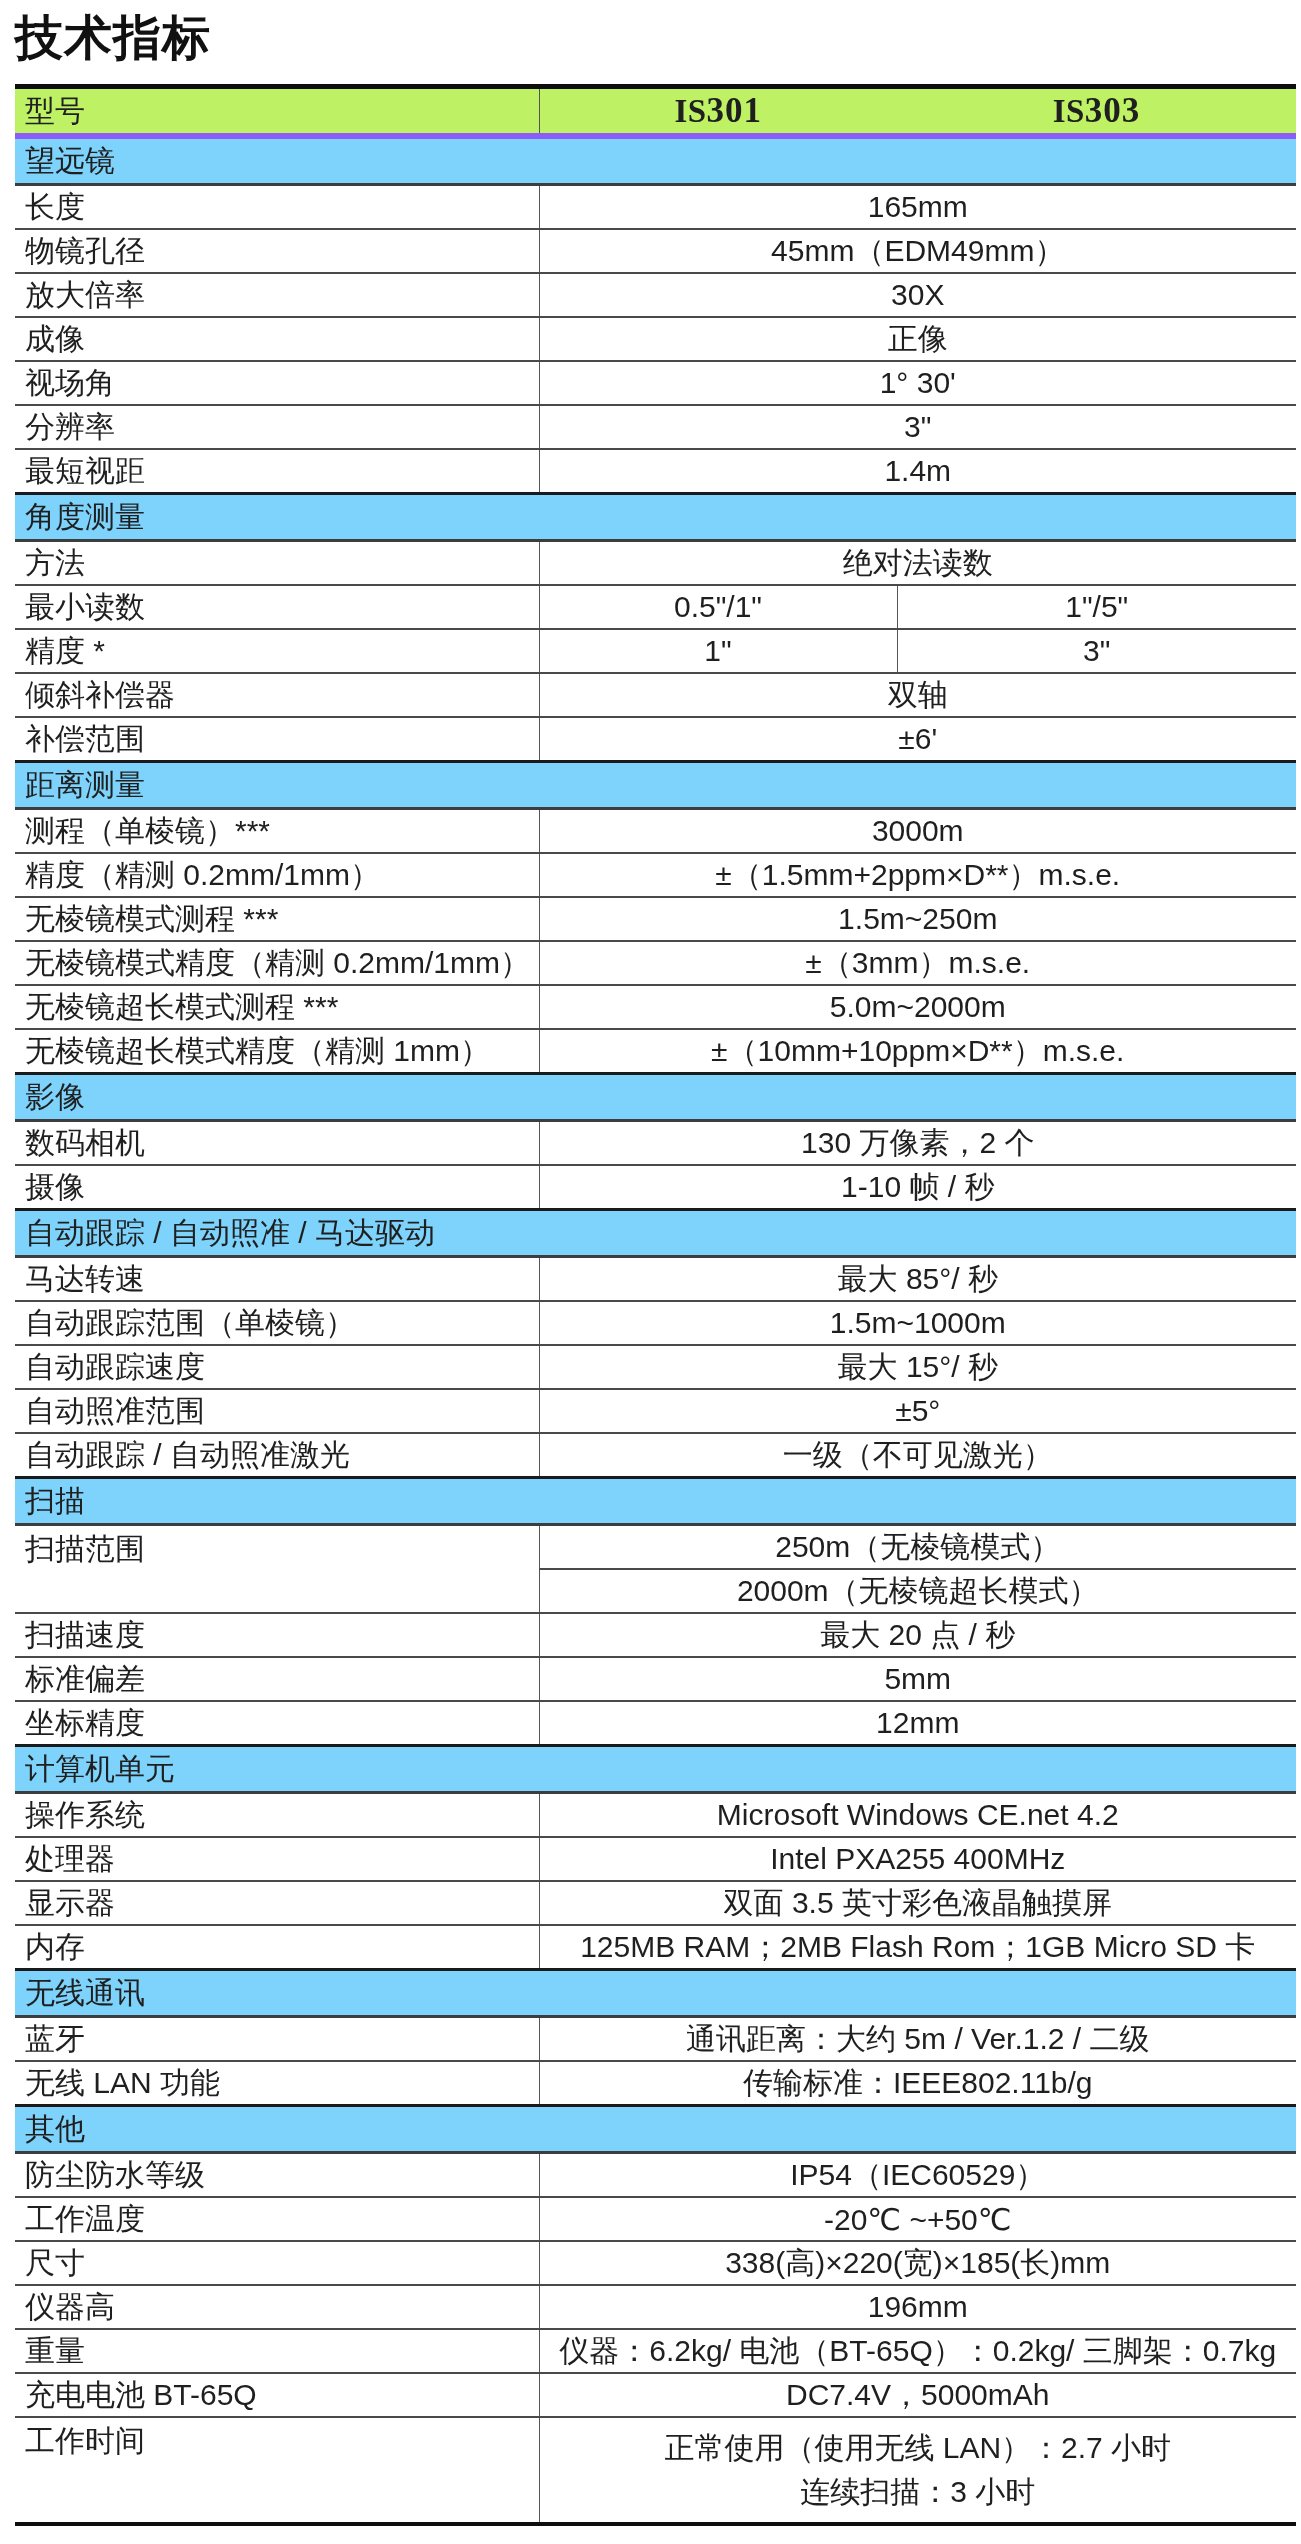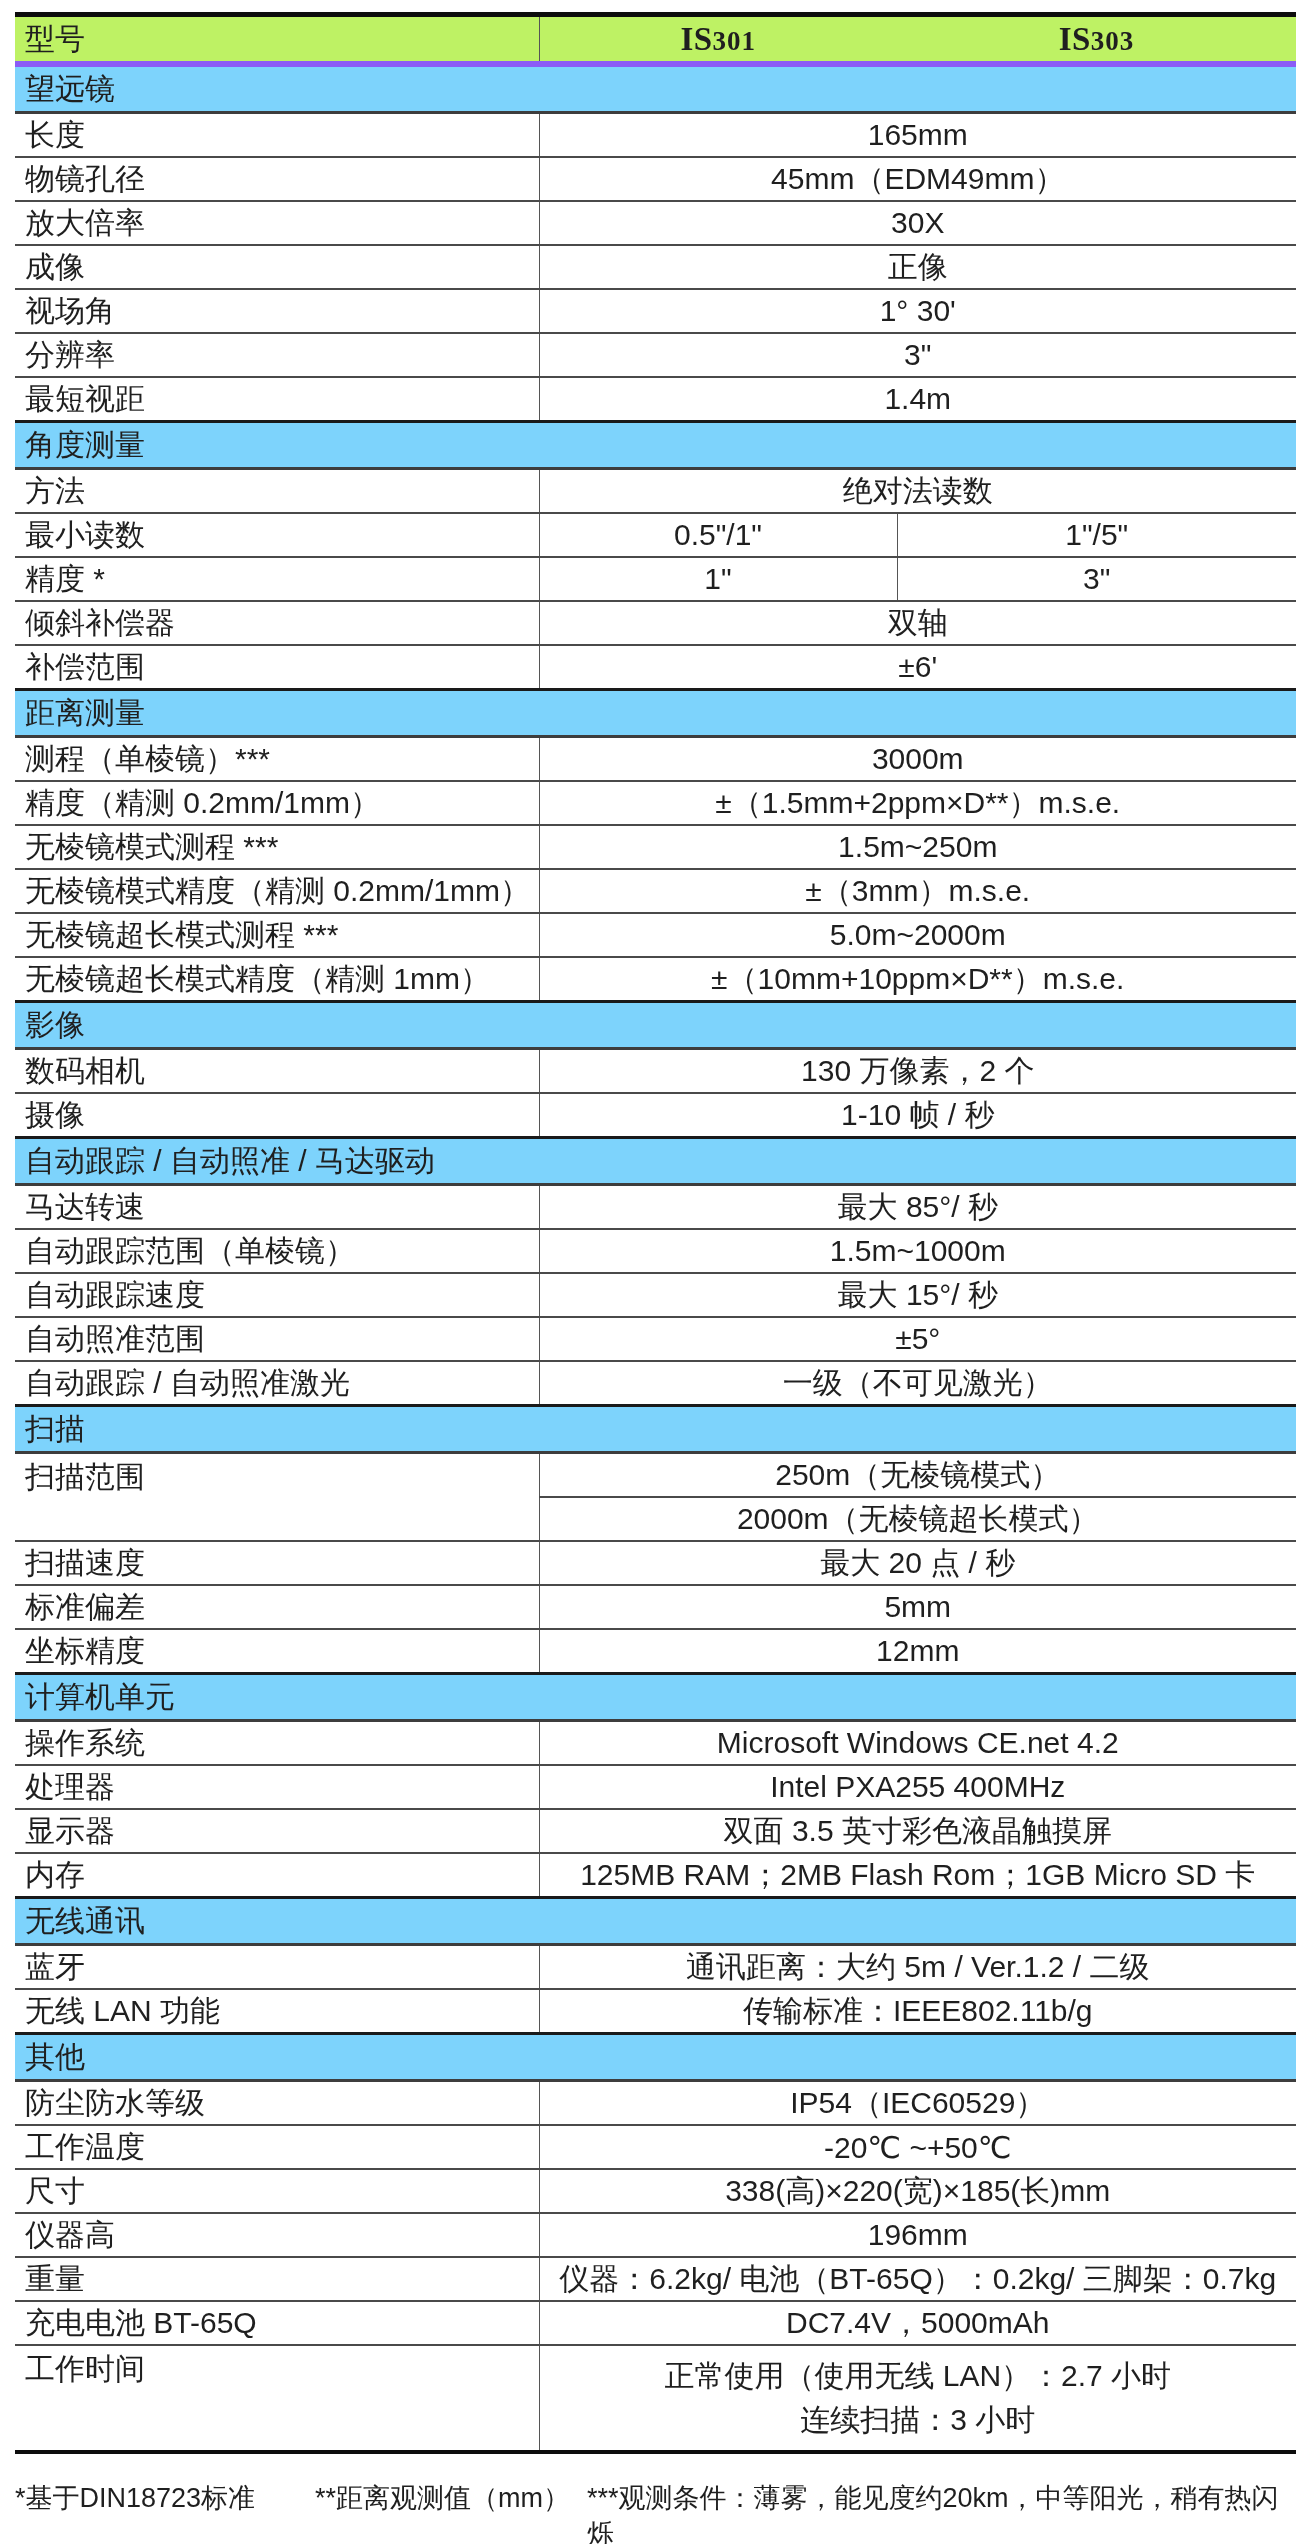--- a/index.html
+++ b/index.html
@@ -48,21 +48,21 @@
     border-bottom: 6px solid #8b5cf6;
     height: 44px;
   }
   tr.model-row td.label-cell { font-size: 30px; }
   td.model-cell {
     text-align: center;
     font-weight: 700;
     font-family: "Liberation Serif", "DejaVu Serif", serif;
   }
   td.model-cell .is-prefix { font-size: 33px; letter-spacing: 0.5px; }
-  td.model-cell .is-number { font-size: 27px; letter-spacing: 1px; }
+  td.model-cell .is-number { font-size: 35px; letter-spacing: 1px; }
 
   
   tr.section-row td {
     background: #7dd3fc;
     border-top: 3px solid #1a1a1a;
     border-bottom: 3px solid #3d3d3d;
     height: 44px;
     padding-left: 10px;
     text-align: left;
   }
@@ -91,20 +91,21 @@
   }
   .footnotes .fn1 { width: 300px; flex: none; }
   .footnotes .fn2 { width: 272px; flex: none; }
   .footnotes .fn3 { flex: 1; }
 </style>
 </head>
 <body>
 
 <div class="page">
 
+  <h1 class="page-title">技术指标</h1>
 
   <table class="spec-table">
     <colgroup>
       <col class="c1">
         <col class="c2">
         <col class="c3">
     </colgroup>
     <thead>
       <tr class="model-row">
         <td class="label-cell">型号</td>

